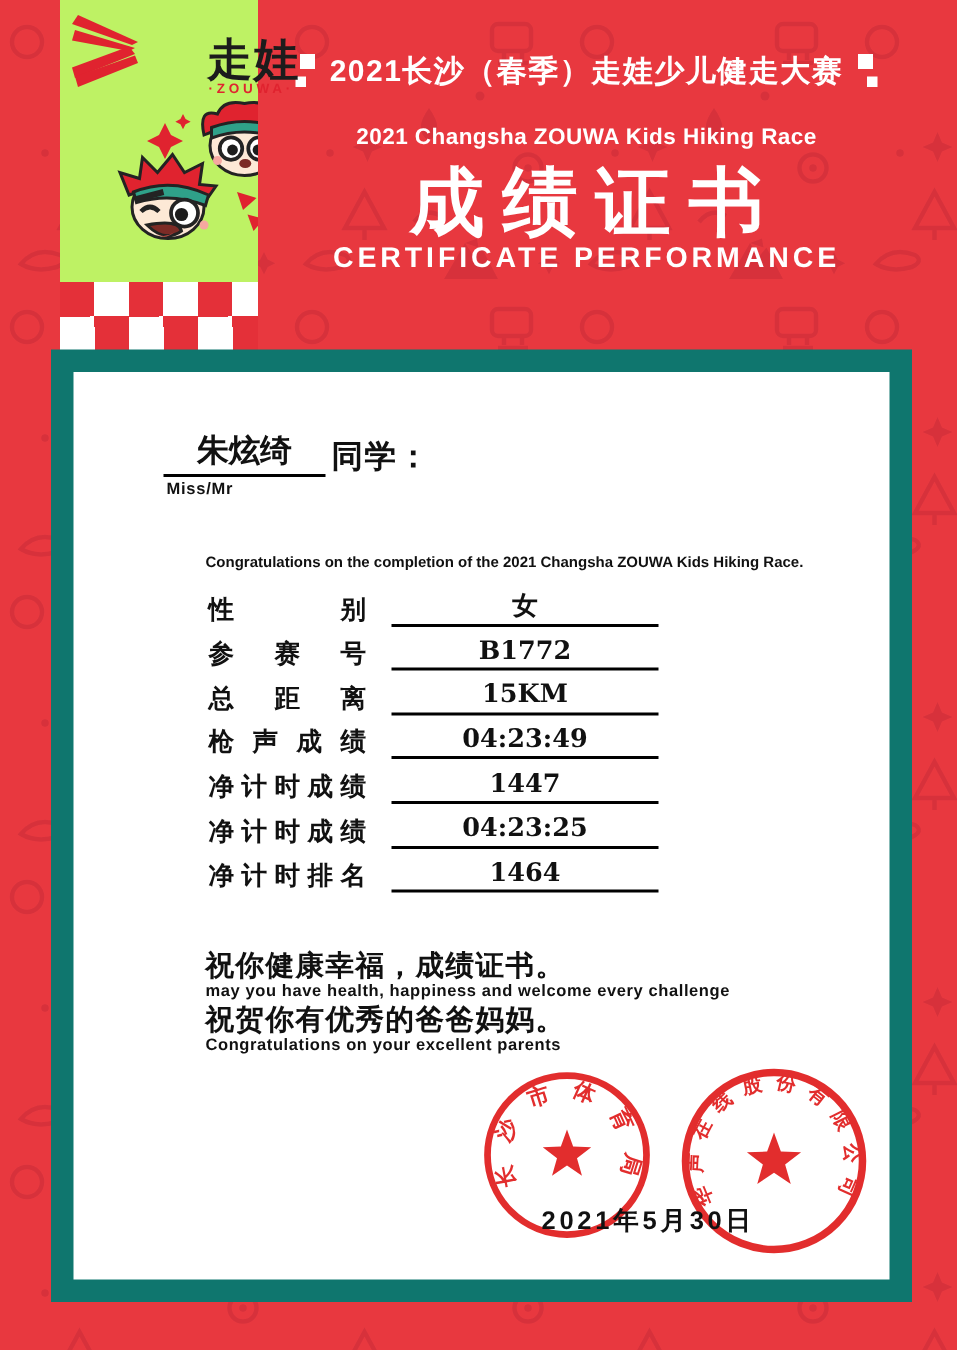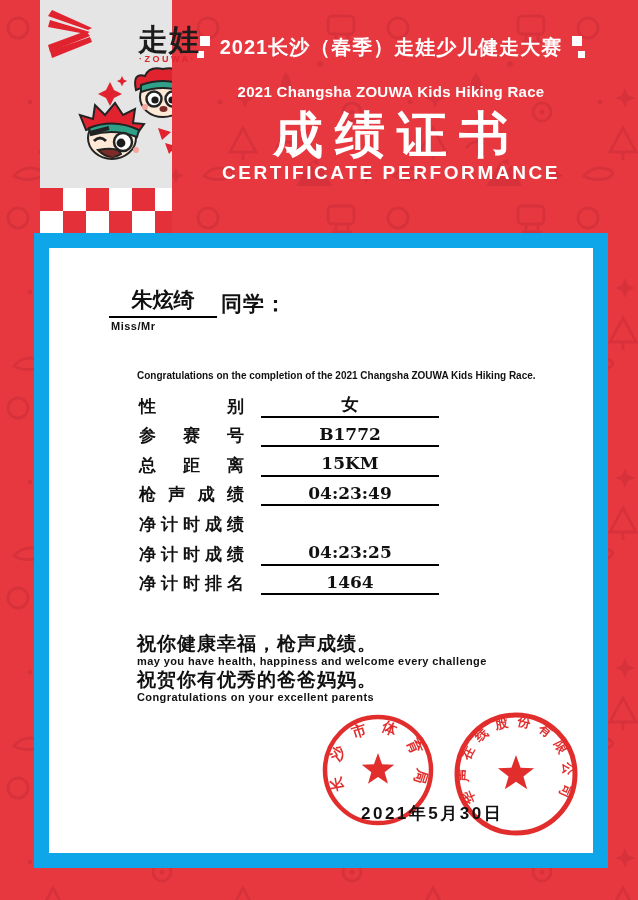--- a/index.html
+++ b/index.html
@@ -2,21 +2,21 @@
 <html><head>
 <meta charset="utf-8">
 <style>
   html,body{margin:0;padding:0;background:#555;}
   .stage{position:relative;width:638px;height:900px;overflow:hidden;
          font-family:"Liberation Sans",sans-serif;}
   .bg-svg{position:absolute;left:0;top:0;z-index:0;}
 
   
   .logo-panel{position:absolute;left:40px;top:0;width:132px;height:190px;
-              background:#e5e5e5;z-index:3;}
+              background:#bef264;z-index:3;}
   .brand-cn{position:absolute;left:98px;top:20px;font-size:30px;font-weight:900;
             color:#1c1c1c;letter-spacing:1px;white-space:nowrap;}
   .brand-en{position:absolute;left:99px;top:54px;font-size:9px;font-weight:bold;
             color:#e0232f;letter-spacing:2.5px;white-space:nowrap;}
   .checker-band{position:absolute;left:40px;top:188px;width:132px;height:46px;z-index:3;
     background:conic-gradient(#ffffff 0 25%, #e43039 0 50%, #ffffff 0 75%, #e43039 0);
     background-size:46px 46px;}
 
   
   .header{position:absolute;left:172px;top:0;width:438px;z-index:2;color:#fff;text-align:center;}
@@ -31,21 +31,21 @@
   .bracket.right .sq1{left:0;} .bracket.right .sq2{right:0;}
   .title-en{position:absolute;left:0;top:63px;width:100%;font-size:15px;font-weight:bold;
             letter-spacing:0.3px;margin-top:20px;}
   .cert-cn{position:absolute;left:0;top:102px;width:100%;font-size:50px;font-weight:900;
            letter-spacing:12px;text-indent:12px;white-space:nowrap;}
   .cert-en{position:absolute;left:0;top:162px;width:100%;font-size:19px;font-weight:bold;
            letter-spacing:2.6px;}
 
   
   .frame{position:absolute;left:34px;top:233px;width:574px;height:635px;
-         background:#0ea5e9;z-index:4;}
+         background:#0f766e;z-index:4;}
   .paper{position:absolute;left:15px;top:15px;width:544px;height:605px;background:#fff;
          color:#111;}
 
   .name-row{position:absolute;left:60px;top:38px;display:flex;align-items:flex-end;}
   .name-line{width:108px;border-bottom:2px solid #000;text-align:center;
              font-family:"DejaVu Serif","Liberation Serif",serif;font-size:21px;
              font-weight:bold;padding-bottom:2px;}
   .name-suffix{font-size:21px;font-weight:900;margin-left:4px;letter-spacing:1px;}
   .name-hint{position:absolute;left:62px;top:72px;font-size:11px;font-weight:bold;
              letter-spacing:0.5px;}
@@ -202,32 +202,33 @@
         <div class="f-row">
           <span class="f-label">总距离</span>
           <span class="f-value">15KM</span>
         </div>
         <div class="f-row">
           <span class="f-label">枪声成绩</span>
           <span class="f-value">04:23:49</span>
         </div>
         <div class="f-row">
           <span class="f-label">净计时成绩</span>
+          <span class="f-value">1447</span>
         </div>
         <div class="f-row">
           <span class="f-label">净计时成绩</span>
           <span class="f-value">04:23:25</span>
         </div>
         <div class="f-row">
           <span class="f-label">净计时排名</span>
           <span class="f-value">1464</span>
         </div>
       </div>
 
-      <div class="bless1-cn">祝你健康幸福，枪声成绩。</div>
+      <div class="bless1-cn">祝你健康幸福，成绩证书。</div>
       <div class="bless1-en">may you have health, happiness and welcome every challenge</div>
       <div class="bless2-cn">祝贺你有优秀的爸爸妈妈。</div>
       <div class="bless2-en">Congratulations on your excellent parents</div>
 
       <svg class="stamp s1" width="120" height="120">
         <defs>
             <path id="arcL" d="M31 86.5 A38 38 0 1 1 89 86.5"></path>
           </defs>
         <circle cx="60" cy="62" r="53" fill="none" stroke="#E01E1E" stroke-width="4.5"></circle>
         <polygon points="60,45 64.11,56.34 76.17,56.75 66.66,64.16 69.99,75.75 60,69 50.01,75.75 53.34,64.16 43.83,56.75 55.89,56.34" fill="#E01E1E"></polygon>

